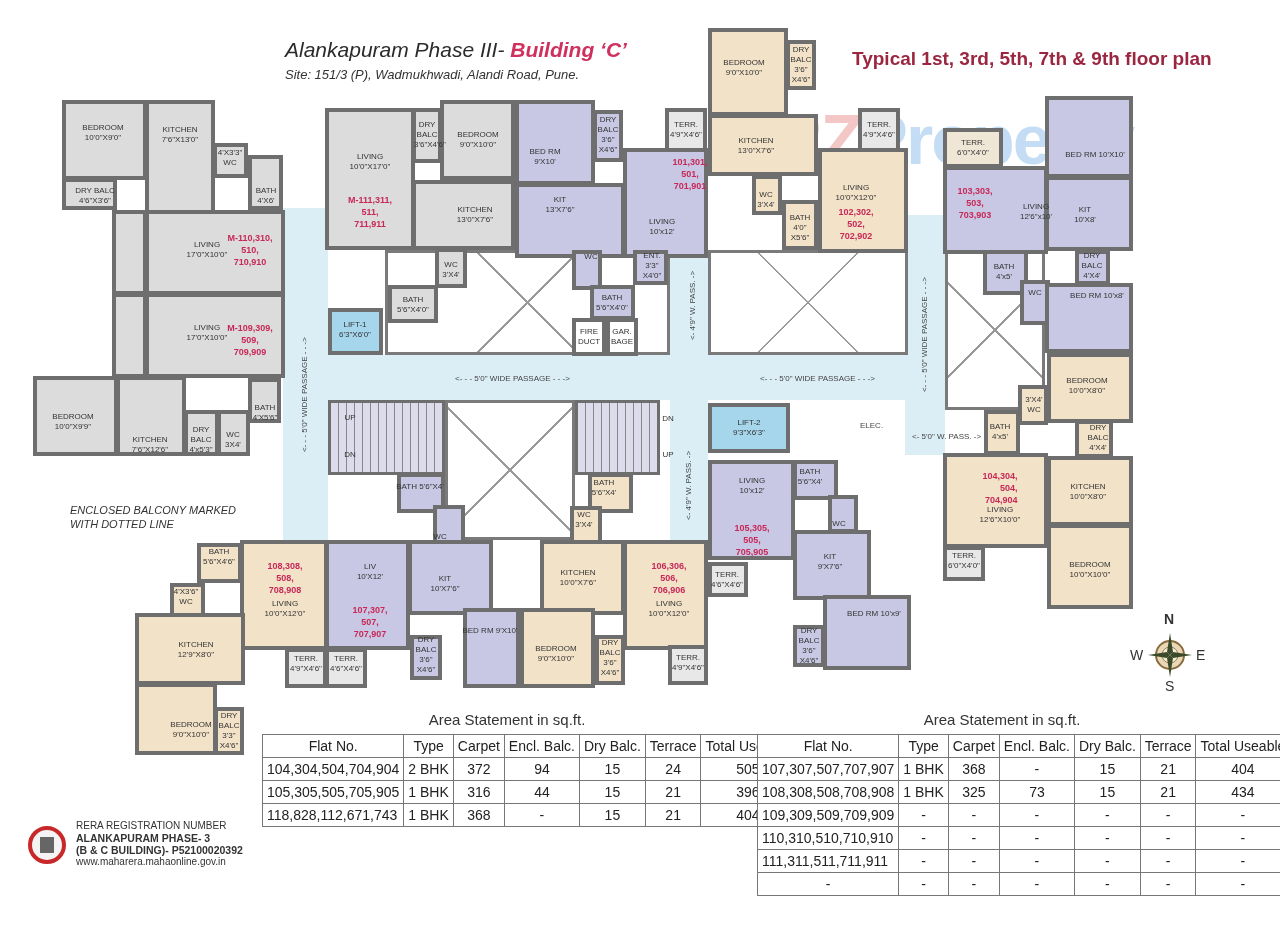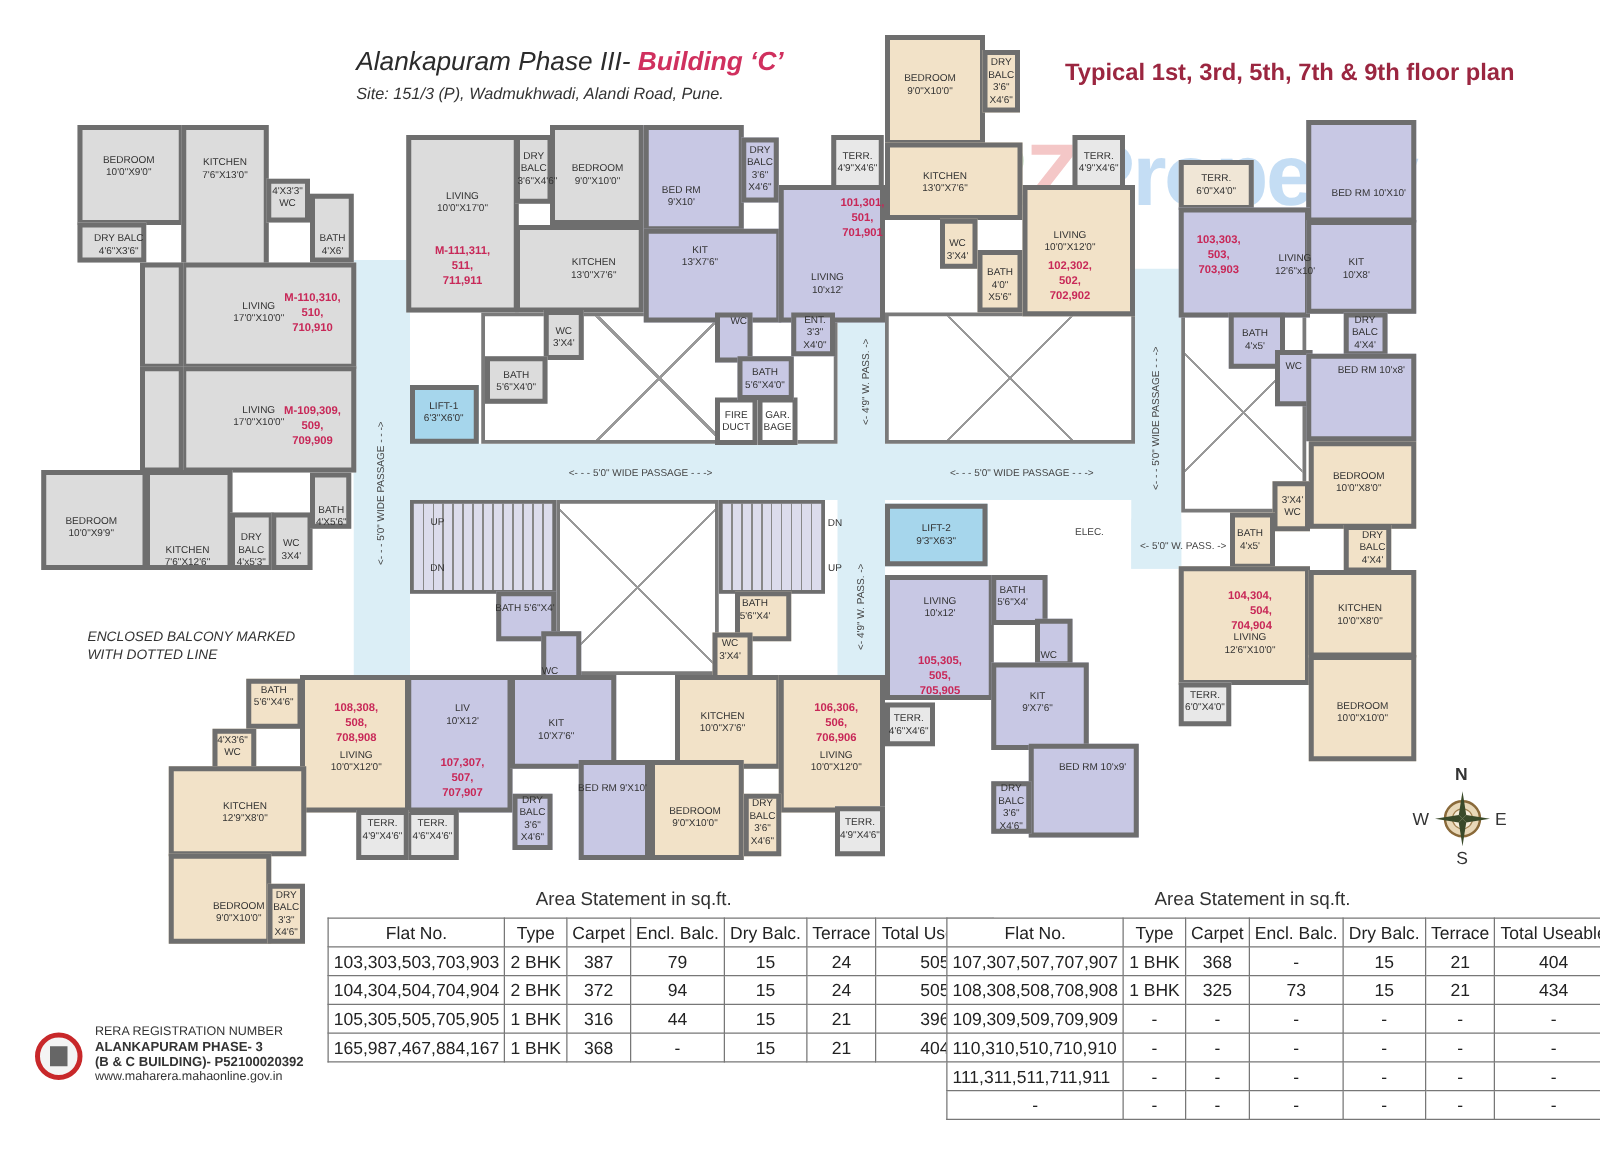--- a/index.html
+++ b/index.html
@@ -536,48 +536,39 @@
     <th>Type</th>
     <th>Carpet</th>
     <th>Encl. Balc.</th>
     <th>Dry Balc.</th>
     <th>Terrace</th>
     <th>Total Useable</th>
   </tr>
     </thead>
   <tbody>
     <tr>
-        <td>103,303,503,703,903</td>
-        <td>2 BHK</td>
-        <td>387</td>
-        <td>79</td>
-        <td>15</td>
-        <td>24</td>
-        <td>505</td>
-      </tr>
-    <tr>
         <td>104,304,504,704,904</td>
         <td>2 BHK</td>
         <td>372</td>
         <td>94</td>
         <td>15</td>
         <td>24</td>
         <td>505</td>
       </tr>
     <tr>
         <td>105,305,505,705,905</td>
         <td>1 BHK</td>
         <td>316</td>
         <td>44</td>
         <td>15</td>
         <td>21</td>
         <td>396</td>
       </tr>
     <tr>
-        <td>165,987,467,884,167</td>
+        <td>118,828,112,671,743</td>
         <td>1 BHK</td>
         <td>368</td>
         <td>-</td>
         <td>15</td>
         <td>21</td>
         <td>404</td>
       </tr>
   </tbody>
 </table>
 

